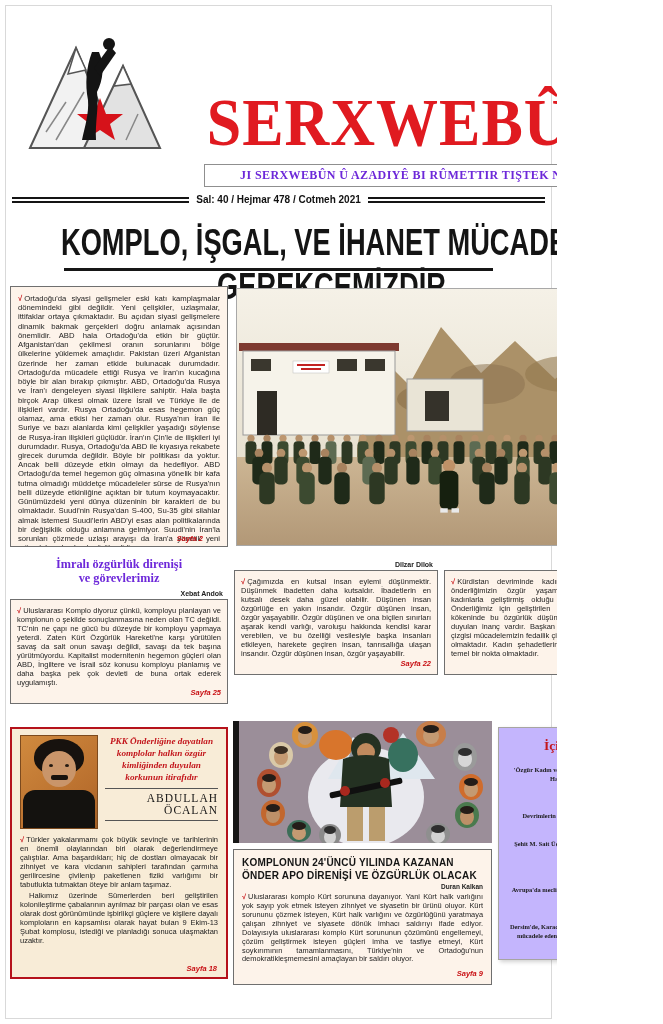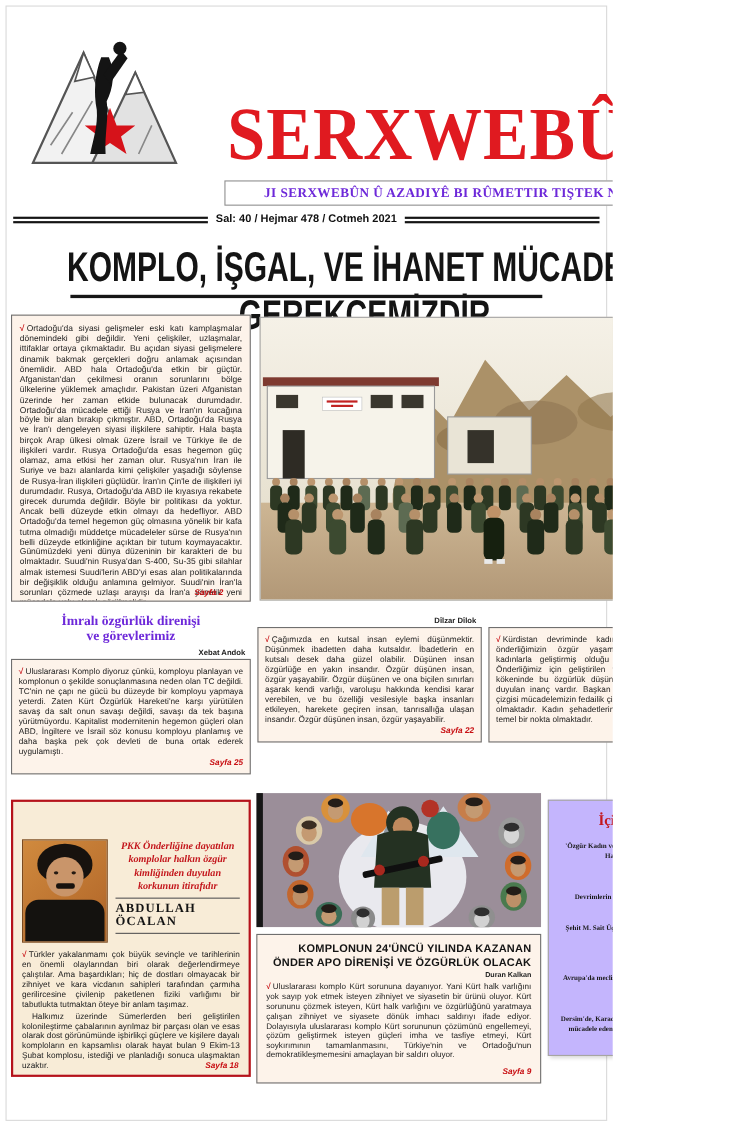--- a/index.html
+++ b/index.html
@@ -44,45 +44,45 @@
   .a1{left:10px;width:218px;} .a2{left:234px;width:204px;} .a3{left:444px;width:208px;}
   .article-title{color:#6d28d9;font-family:"Liberation Serif",serif;font-weight:bold;
         font-size:12.3px;text-align:center;line-height:1.16;white-space:pre-line;}
   .article-byline{text-align:right;font-size:7px;font-weight:bold;margin:4px 5px 2px 0;color:#222;}
   .article-box{padding:6px;}
   .article-box .pageref{margin-top:1px;}
 
   
   .ocalan-box{position:absolute;left:10px;top:727px;width:218px;height:252px;
         border:2px solid #b5121b;background:#f8ecd7;box-sizing:border-box;padding:6px 8px;overflow:hidden;}
-  .ocalan-top{display:flex;gap:7px;margin-top:28px;}
+  .ocalan-top{display:flex;gap:7px;}
   .ocalan-photo{width:76px;height:92px;flex:0 0 auto;position:relative;overflow:hidden;
         border:1px solid #7c4a1e;background:linear-gradient(140deg,#d08a3e,#b96f2e 70%,#a35f24);}
   .op-hair{position:absolute;left:13px;top:3px;width:50px;height:36px;background:#17120e;border-radius:50% 50% 45% 45%;}
   .op-face{position:absolute;left:21px;top:15px;width:34px;height:36px;background:#c9956a;border-radius:50%;}
   .op-eye{position:absolute;top:28px;width:4px;height:3px;background:#241a12;border-radius:50%;}
   .op-eye.l{left:28px;} .op-eye.r{left:44px;}
   .op-mustache{position:absolute;left:30px;top:39px;width:17px;height:5px;background:#17120e;border-radius:2px;}
   .op-body{position:absolute;left:2px;top:54px;width:72px;height:38px;background:#14120f;border-radius:12px 12px 0 0;}
   .ocalan-right{flex:1;display:flex;flex-direction:column;}
   .ocalan-heading{color:#c3161c;font-family:"Liberation Serif",serif;font-weight:bold;font-style:italic;
         font-size:9.2px;text-align:center;line-height:1.3;padding-top:1px;}
   .ocalan-rule{border-top:1px solid #555;margin:4px 0 3px;}
-  .ocalan-author{font-family:"Liberation Serif",serif;font-weight:bold;font-size:11.5px;
-        text-align:left;letter-spacing:1px;color:#141414;}
+  .ocalan-author{font-family:"Liberation Serif",serif;font-weight:normal;font-size:11.5px;
+        text-align:right;letter-spacing:1px;color:#141414;}
   .ocalan-body{margin-top:6px;font-size:7.5px;line-height:1.2;text-align:justify;}
   .ocalan-body p{margin:0 0 2px;}
   .ocalan-body p.ind{text-indent:9px;}
   .ocalan-pageref{position:absolute;right:9px;bottom:4px;}
 
   
   .collage{position:absolute;left:233px;top:721px;width:259px;height:122px;}
   .collage svg{display:block;width:100%;height:100%;}
   .komplo-box{position:absolute;left:233px;top:849px;width:259px;height:136px;padding:6px 8px 4px;overflow:hidden;}
-  .komplo-title{font-weight:bold;font-size:10px;text-align:right;line-height:1.3;white-space:pre-line;
+  .komplo-title{font-weight:bold;font-size:10px;text-align:left;line-height:1.3;white-space:pre-line;
         color:#141414;letter-spacing:.2px;}
   .komplo-byline{text-align:right;font-size:6.5px;font-weight:bold;margin:1px 0 2px;color:#222;}
   .komplo-body{font-size:7.4px;line-height:1.21;text-align:justify;}
   .komplo-box .pageref{margin-top:5px;}
 
   
   .contents-box{position:absolute;left:498px;top:727px;width:155px;height:233px;background:#c4b5fd;
         border:1px solid #a7a5a2;box-sizing:border-box;padding:7px 9px;box-shadow:2px 2px 4px rgba(0,0,0,.18);}
   .contents-heading{color:#c3161c;font-family:"Liberation Serif",serif;font-weight:bold;
         font-size:13.5px;text-align:center;margin:3px 0 12px;}

